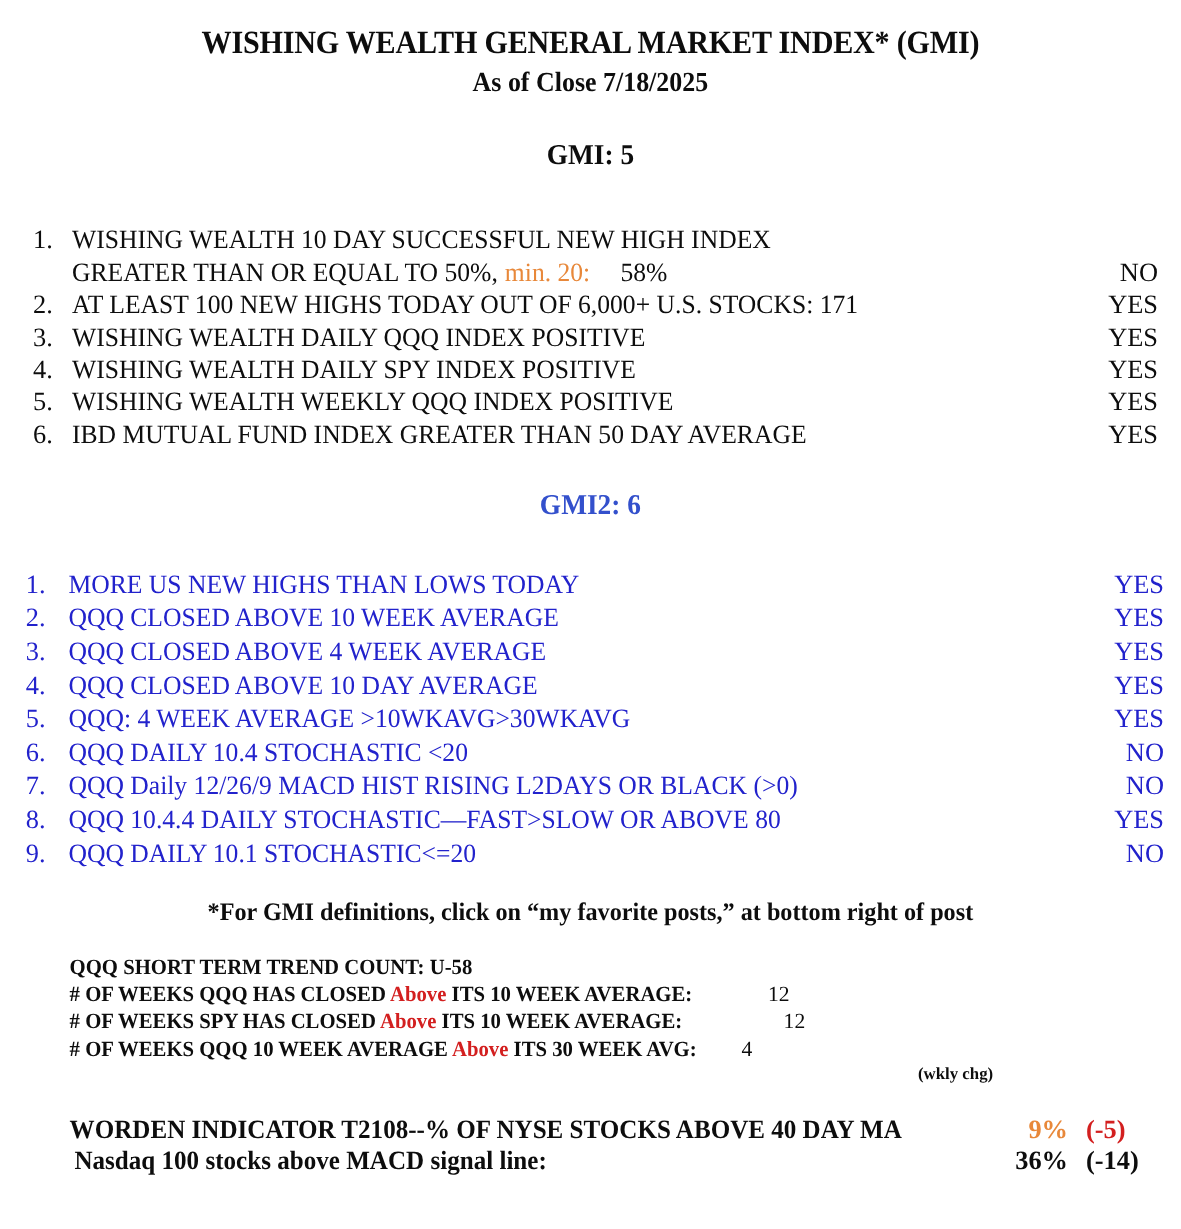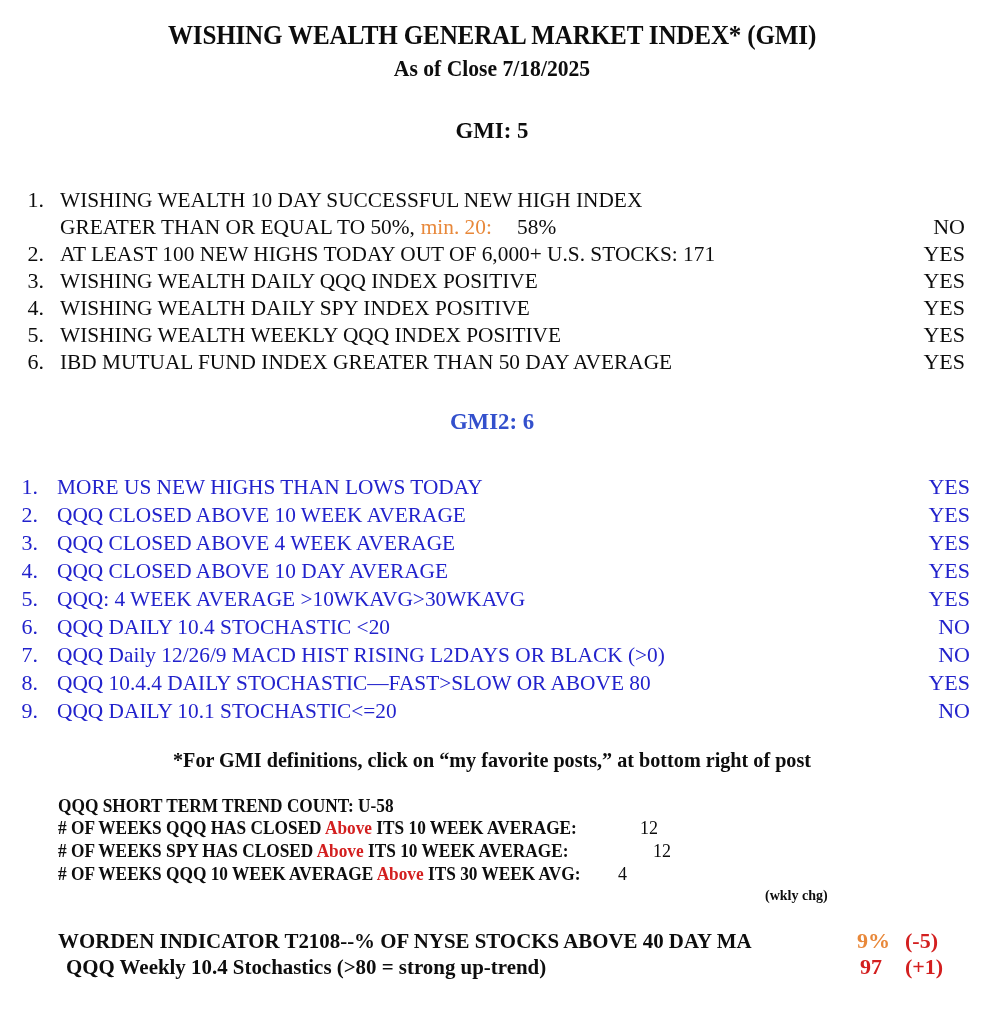--- a/index.html
+++ b/index.html
@@ -335,21 +335,21 @@
   <div class="wkly">(wkly chg)</div>
 
   <div class="ind-block">
 
     <div class="ind-row">
       <span class="il" style="left:58px;">WORDEN INDICATOR T2108--% OF NYSE STOCKS ABOVE 40 DAY MA</span>
       <span class="iv orange" style="left:838px;">9%</span>
       <span class="ic red" style="left:905px;">(-5)</span>
     </div>
 
-
     <div class="ind-row">
-      <span class="il" style="left:66px;">QQQ Weekly 10.4 Stochastics  (&gt;80 = strong up-trend)</span>
-      <span class="iv red" style="left:830px;">97</span>
-      <span class="ic red" style="left:905px;">(+1)</span>
-    </div>
+      <span class="il" style="left:62px;">Nasdaq 100 stocks above MACD signal line:</span>
+      <span class="iv" style="left:838px;">36%</span>
+      <span class="ic" style="left:905px;">(-14)</span>
+    </div>
+
   </div>
 
 </div>
 
 </body></html>

